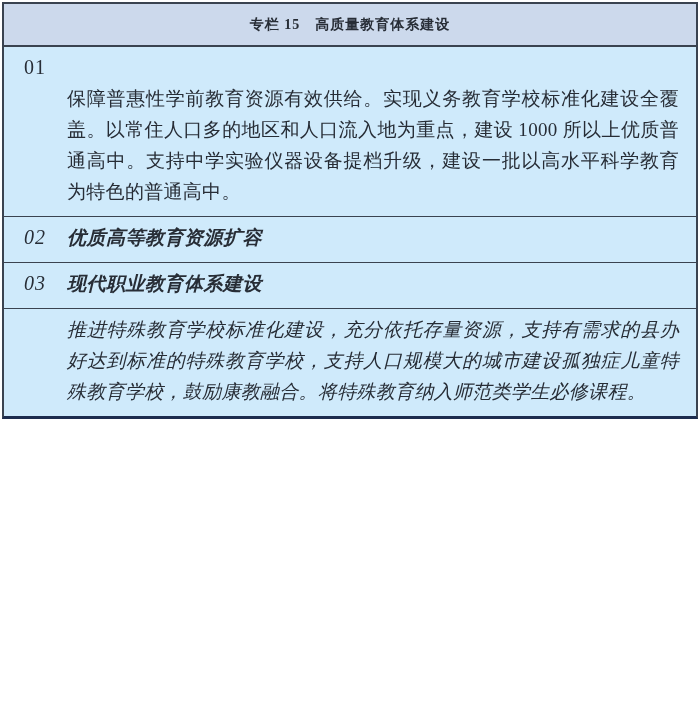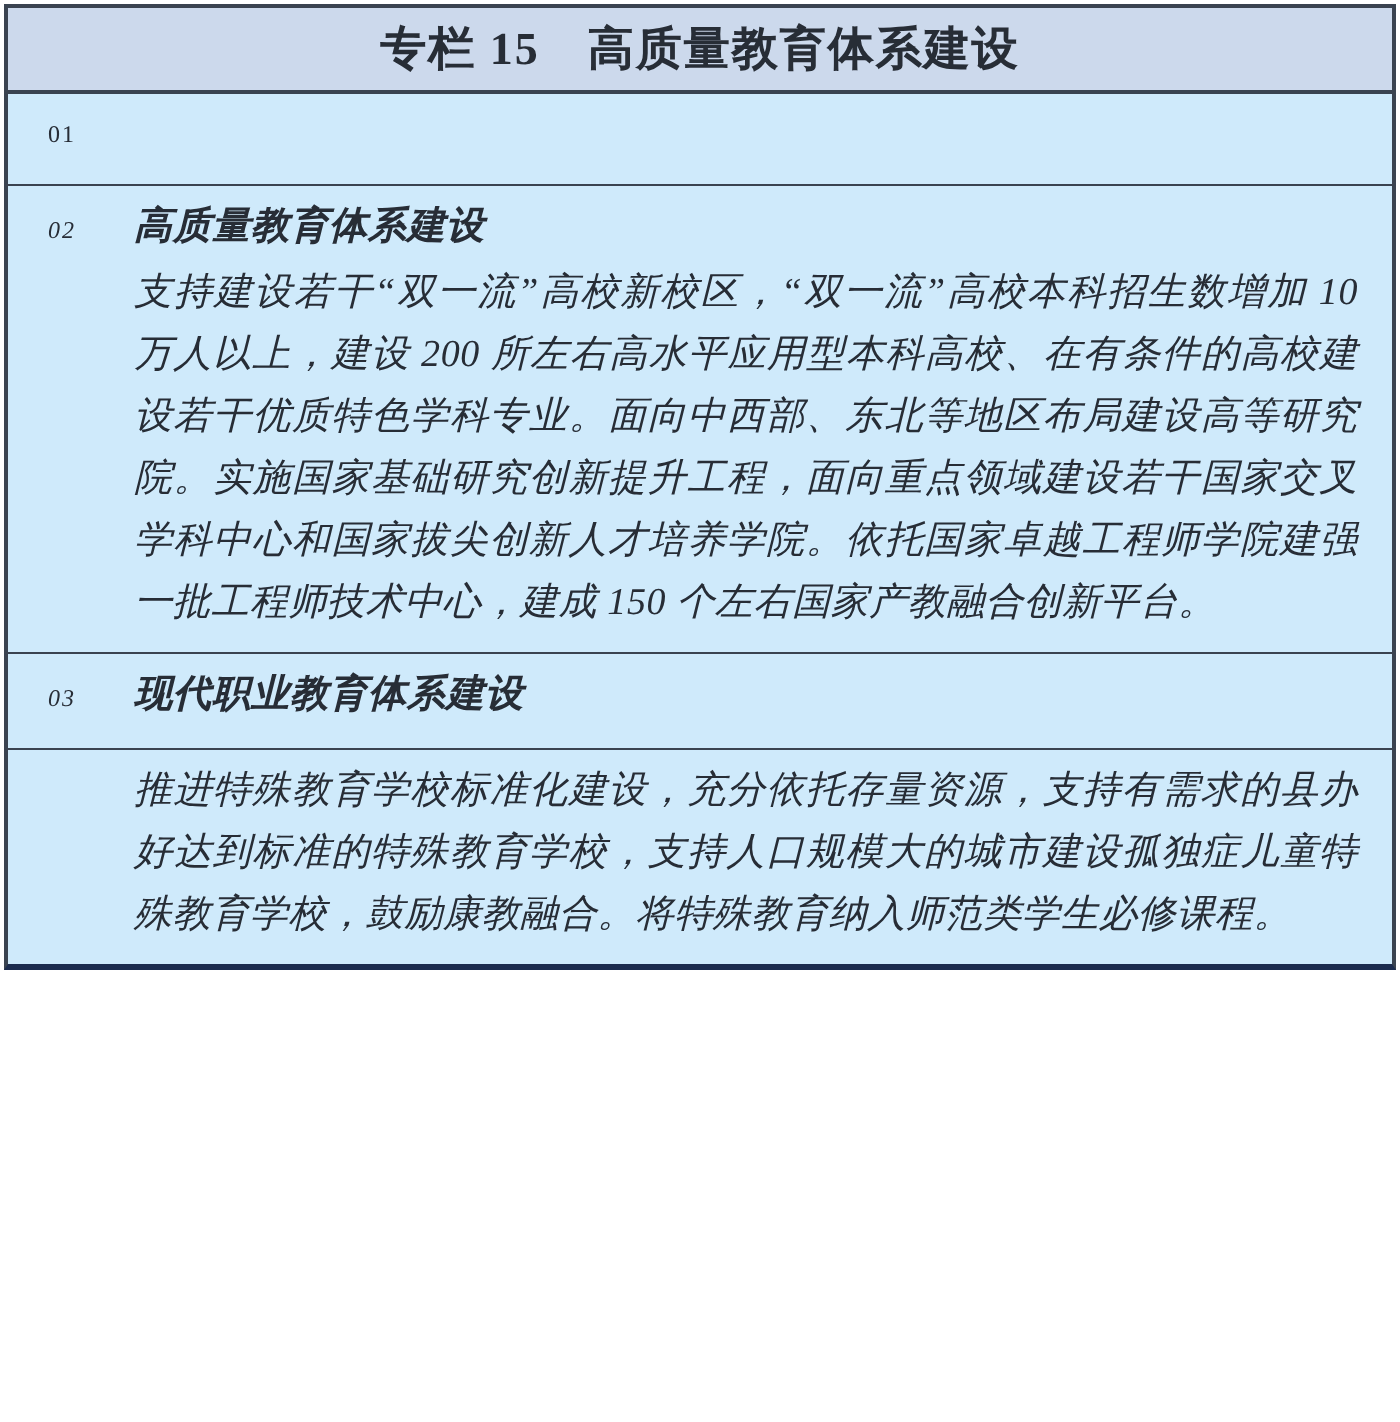--- a/index.html
+++ b/index.html
@@ -17,42 +17,42 @@
     box-shadow: 0 2px 0 #9aa2ab;
     background: #cfeafb;
     color: #272d36;
   }
   .panel-header {
     background: #ccd9ec;
     border-bottom: 2px solid #3a4350;
     height: 41px;
     line-height: 41px;
     text-align: center;
-    font-size: 23px;
+    font-size: 14px;
     font-weight: bold;
     letter-spacing: 1px;
   }
   .section {
     padding: 5px 17px 9px 20px;
     font-size: 19px;
   }
   .section + .section {
     border-top: 1.5px solid #3a4350;
     font-style: italic;
   }
   .section-head {
     display: flex;
     align-items: baseline;
     line-height: 31px;
   }
   .section-num {
     width: 27px;
     flex: 0 0 27px;
     margin-right: 16px;
-    font-size: 12px;
+    font-size: 20px;
     letter-spacing: 1px;
   }
   .section-heading {
     font-weight: 600;
     letter-spacing: 0.5px;
   }
   .section-body {
     margin-left: 43px;
     line-height: 31px;
     text-align: justify;
@@ -64,28 +64,28 @@
 <body>
 
 <div class="panel">
 
   <div class="panel-header">专栏 15　高质量教育体系建设</div>
 
   <div class="section">
     <div class="section-head">
       <span class="section-num">01</span>
     </div>
+    <div class="section-body">保障普惠性学前教育资源有效供给。实现义务教育学校标准化建设全覆盖。以常住人口多的地区和人口流入地为重点，建设 1000 所以上优质普通高中。支持中学实验仪器设备提档升级，建设一批以高水平科学教育为特色的普通高中。</div>
   </div>
 
   <div class="section">
     <div class="section-head">
       <span class="section-num">02</span>
-      <span class="section-heading">高质量教育体系建设</span>
+      <span class="section-heading">优质高等教育资源扩容</span>
     </div>
-    <div class="section-body">支持建设若干“双一流”高校新校区，“双一流”高校本科招生数增加 10 万人以上，建设 200 所左右高水平应用型本科高校、在有条件的高校建设若干优质特色学科专业。面向中西部、东北等地区布局建设高等研究院。实施国家基础研究创新提升工程，面向重点领域建设若干国家交叉学科中心和国家拔尖创新人才培养学院。依托国家卓越工程师学院建强一批工程师技术中心，建成 150 个左右国家产教融合创新平台。</div>
   </div>
 
   <div class="section">
     <div class="section-head">
       <span class="section-num">03</span>
       <span class="section-heading">现代职业教育体系建设</span>
     </div>
   </div>
 
   <div class="section">

